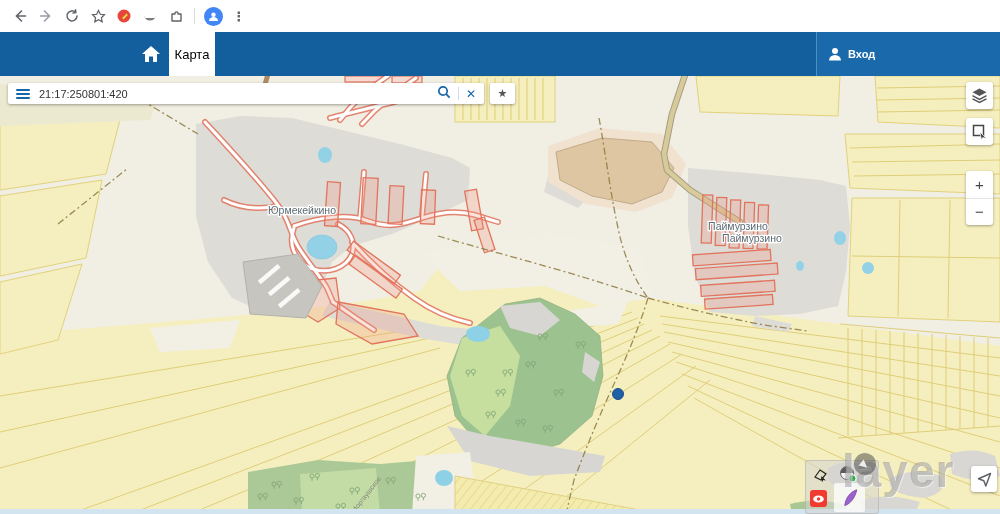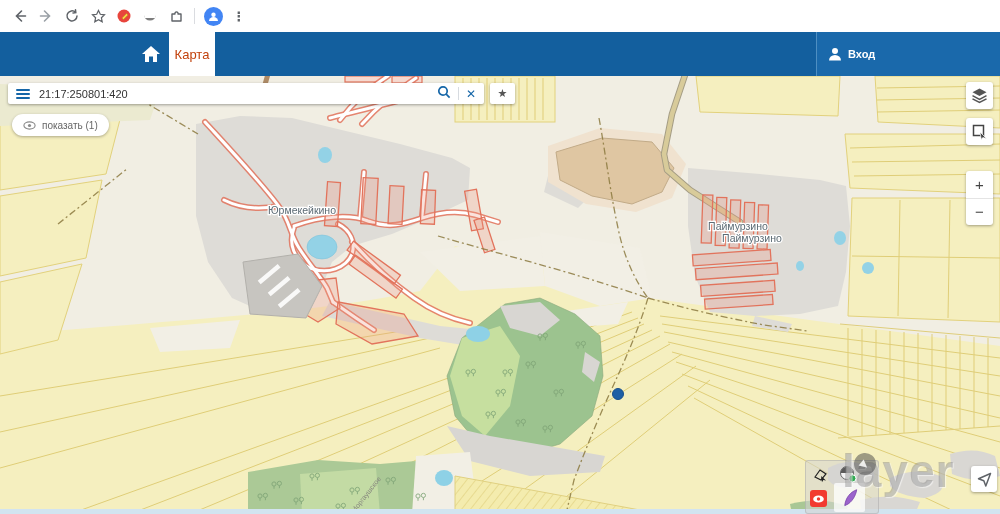--- a/index.html
+++ b/index.html
@@ -17,21 +17,21 @@
     text-overflow:ellipsis;}
   .chrome-sep{width:1px;height:16px;background:#dadce0;margin:0 4px;}
   .avatar{width:19px;height:19px;border-radius:50%;background:#4285f4;display:flex;
     align-items:center;justify-content:center;}
   .kebab{font-size:13px;color:#5f6368;font-weight:bold;}
 
   
   .navbar{height:44px;background:#135f9e;display:flex;align-items:stretch;}
   .home-btn{margin-left:133px;width:36px;display:flex;align-items:center;
     justify-content:center;cursor:pointer;}
-  .map-tab{width:46px;background:#fff;color:#c2410c;display:flex;align-items:center;
+  .map-tab{width:46px;background:#fff;color:#000000;display:flex;align-items:center;
     justify-content:center;font-size:13px;cursor:pointer;}
   .nav-right{margin-left:auto;display:flex;align-items:stretch;}
   .nav-section{display:flex;align-items:center;gap:6px;background:#1a69ab;
     border-left:1px solid #4e8fc2;color:#fff;font-size:11px;font-weight:bold;
     cursor:pointer;}
   .nav-orders{width:66px;justify-content:center;box-sizing:border-box;}
   .nav-login{min-width:184px;padding-left:11px;box-sizing:border-box;}
 
   
   .map{position:relative;width:1000px;height:438px;overflow:hidden;background:#f1eee3;}
@@ -429,27 +429,20 @@
       <svg width="14" height="14">
           <circle cx="6" cy="6" r="4.2" fill="none" stroke="#1566a8" stroke-width="1.7"></circle>
           <line x1="9.2" y1="9.2" x2="12.6" y2="12.6" stroke="#1566a8" stroke-width="1.7"></line>
         </svg>
     </span>
     <span class="sdiv"></span>
     <span class="close-x">✕</span>
   </div>
   <div class="fav-btn">★</div>
 
-  <div class="show-pill">
-    <svg width="13" height="9">
-        <ellipse cx="6.5" cy="4.5" rx="5.6" ry="3.6" fill="none" stroke="#8a8a8a" stroke-width="1.1"></ellipse>
-        <circle cx="6.5" cy="4.5" r="1.6" fill="#8a8a8a"></circle>
-      </svg>
-    <span>показать (1)</span>
-  </div>
 
   <div class="ctl layers-btn">
     <svg width="17" height="17">
       <path d="M8.5,1.5 L15.5,5.2 L8.5,8.9 L1.5,5.2 Z" fill="#555"></path>
       <path d="M1.5,8.6 L8.5,12.3 L15.5,8.6" fill="none" stroke="#555" stroke-width="1.5"></path>
       <path d="M1.5,11.8 L8.5,15.5 L15.5,11.8" fill="none" stroke="#555" stroke-width="1.5"></path>
     </svg>
   </div>
   <div class="ctl area-btn">
     <svg width="17" height="17">

